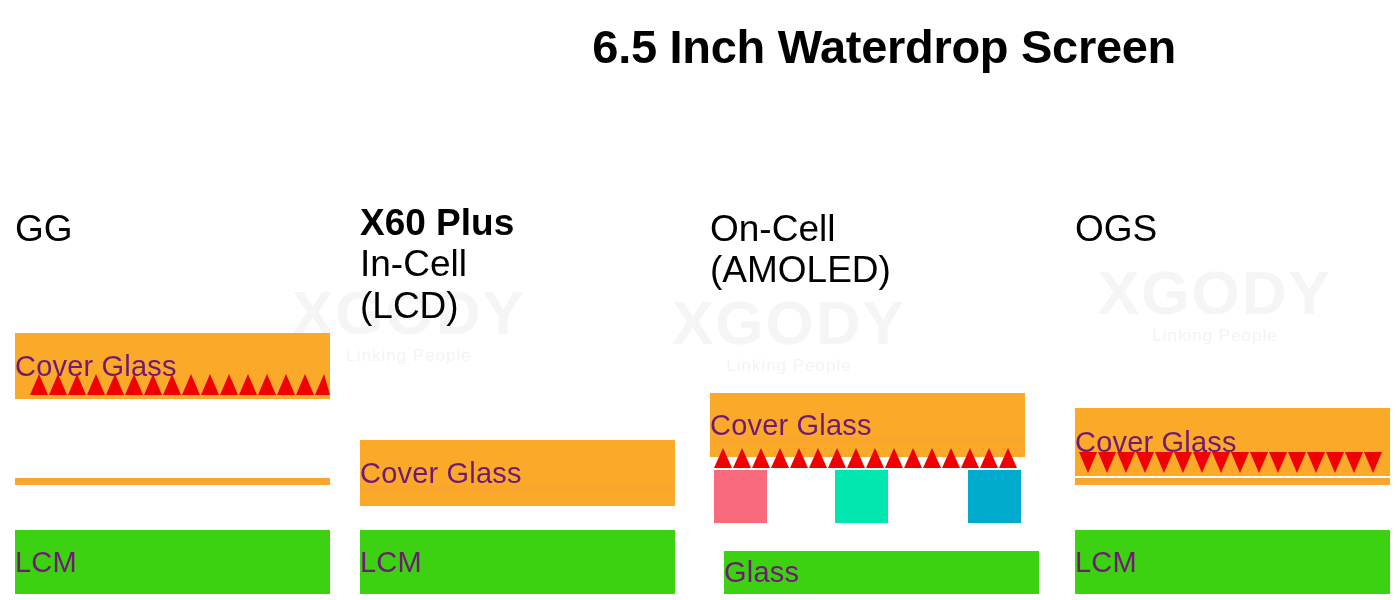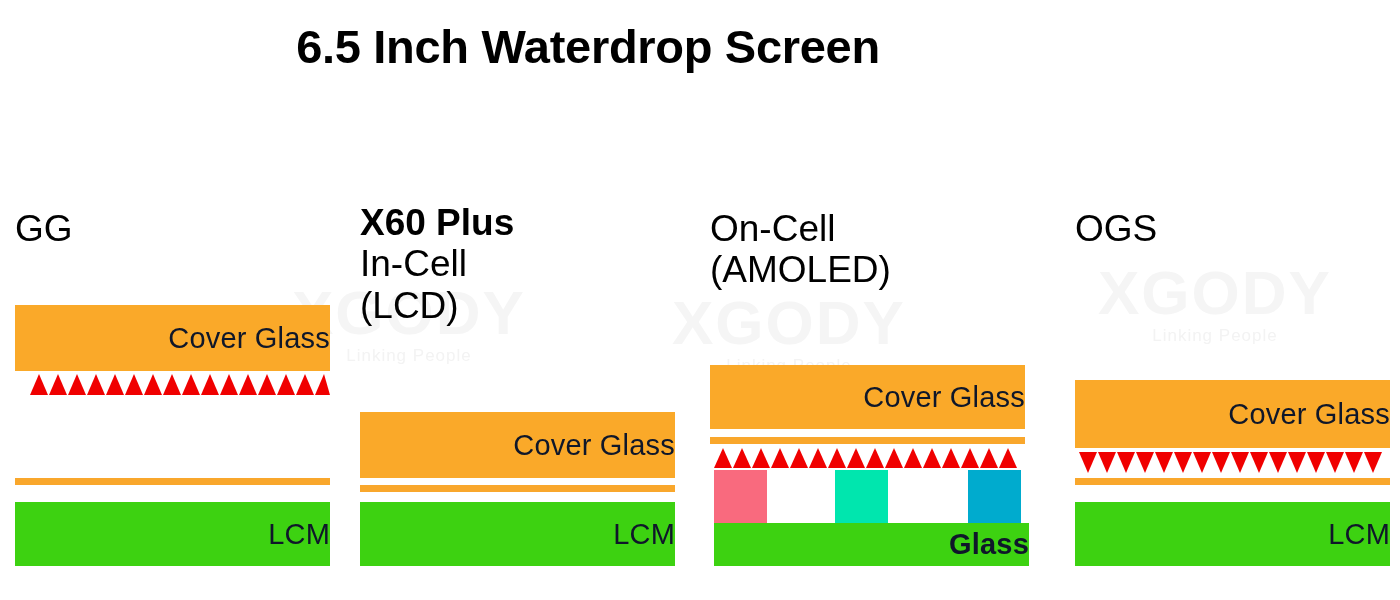--- a/index.html
+++ b/index.html
@@ -45,21 +45,21 @@
     margin-top: 2px;
     white-space: nowrap;
   }
 
   
   .title-block {
     position: absolute;
     left: 0;
     top: 22px;
     width: 1176px;
-    text-align: center;
+    text-align: right;
     z-index: 3;
   }
   .title-main {
     font-size: 47px;
     font-weight: bold;
     line-height: 1.08;
     letter-spacing: -0.3px;
   }
   .title-sub {
     font-size: 46px;
@@ -88,26 +88,27 @@
   .heading-line.bold {
     font-weight: bold;
   }
 
   
   .layer {
     position: absolute;
     box-sizing: border-box;
     display: flex;
     align-items: center;
-    justify-content: flex-end;
-    color: #0f172a;
+    justify-content: flex-start;
+    color: #701a75;
     font-size: 29px;
     font-weight: normal;
     letter-spacing: 0.2px;
     white-space: nowrap;
+    margin-top: 28px;
   }
   .layer-rule {
     position: absolute;
   }
 
   
   .tri-strip {
     position: absolute;
     overflow: hidden;
   }
@@ -235,21 +236,21 @@
           <polygon points="266,20 275,0 284,20"></polygon>
           <polygon points="285,20 294,0 303,20"></polygon>
         </g>
       </svg>
     </div>
 
     <div class="subblock" style="left:4px; top:470px; width:53px; height:53px; background:#F96A7E;"></div>
     <div class="subblock" style="left:125px; top:470px; width:53px; height:53px; background:#00E6AE;"></div>
     <div class="subblock" style="left:258px; top:470px; width:53px; height:53px; background:#00ABCE;"></div>
 
-    <div class="layer" style="left:4px; top:523px; width:315px; height:43px; background:#3DD211;font-weight:bold;">
+    <div class="layer" style="left:14px; top:523px; width:315px; height:43px; background:#3DD211;">
       <span>Glass</span>
     </div>
   </div>
 
   <div class="column" style="left:1075px; top:0; width:315px; height:488px;">
 
     <div class="col-heading" style="top:208px;">
       <span class="heading-line">OGS</span>
     </div>
 

